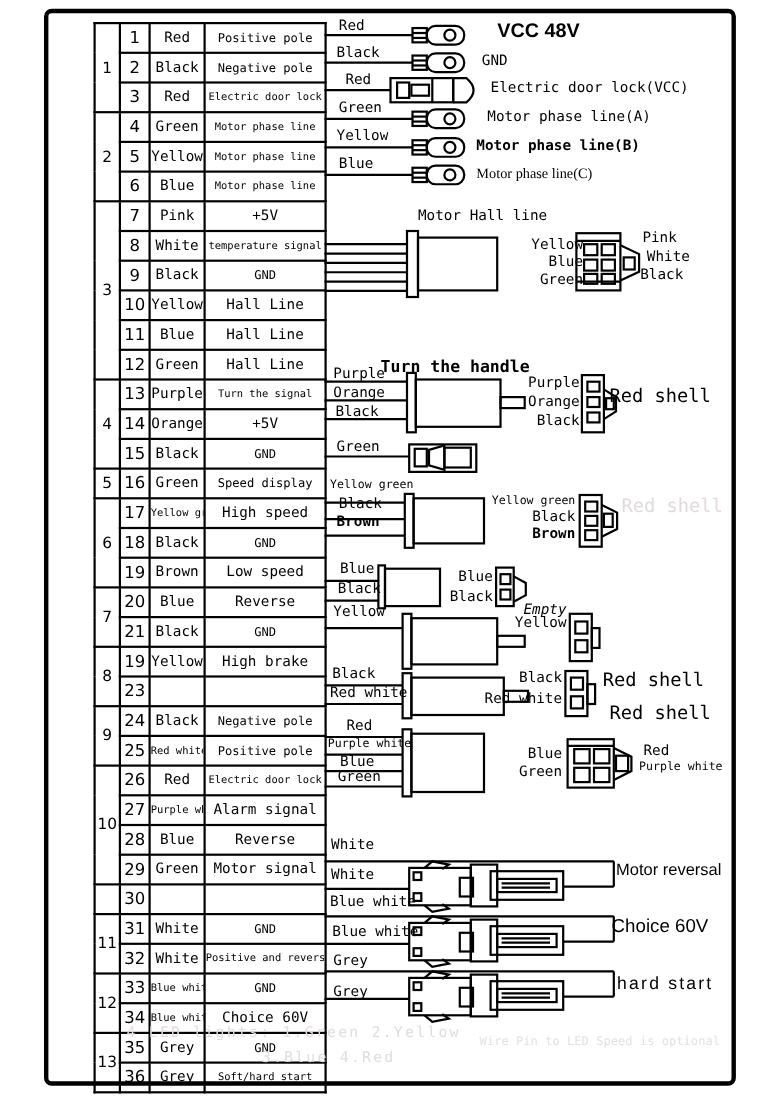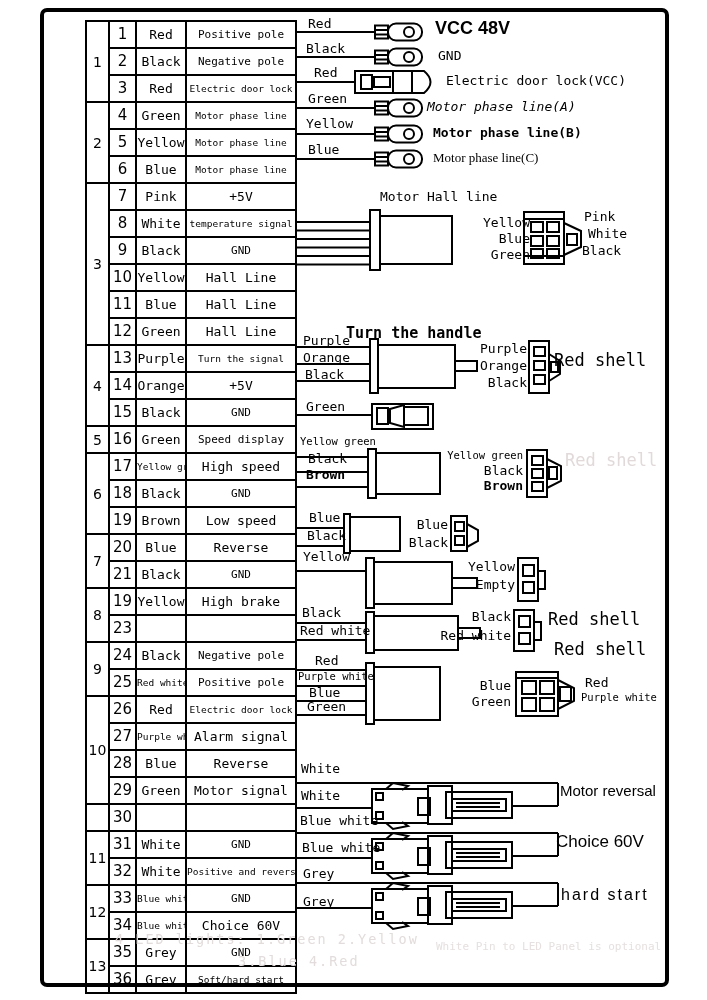--- a/index.html
+++ b/index.html
@@ -476,24 +476,24 @@
       </tbody>
   </table>
 
   <div id="labels">
       <div class="lab wl" style="left: 308px; top: 17px;">Red</div>
       <div class="lab wl" style="left: 306px; top: 42px;">Black</div>
       <div class="lab wl" style="left: 314px; top: 66px;">Red</div>
       <div class="lab wl" style="left: 308px; top: 92px;">Green</div>
       <div class="lab wl" style="left: 306px; top: 117px;">Yellow</div>
       <div class="lab wl" style="left: 308px; top: 143px;">Blue</div>
-      <div class="lab ttl" style="left: 435px; top: 19px; text-align: center;">VCC 48V</div>
+      <div class="lab ttl" style="left: 452px; top: 19px; text-align: center;">VCC 48V</div>
       <div class="lab pin" style="left: 438px; top: 49px;">GND</div>
       <div class="lab pin" style="left: 446px; top: 74px;">Electric door lock(VCC)</div>
-      <div class="lab pin" style="left: 427px; top: 100px; font-style: italic;">Motor phase line(A)</div>
+      <div class="lab pin" style="left: 443px; top: 100px;">Motor phase line(A)</div>
       <div class="lab pin" style="left: 433px; top: 126px; font-weight: bold;">Motor phase line(B)</div>
       <div class="lab pin" style="left: 433px; top: 151px; font-family: Liberation Serif, serif;">Motor phase line(C)</div>
       <div class="lab pin" style="left: 380px; top: 190px;">Motor Hall line</div>
       <div class="lab pin ra" style="left: 530px; top: 216px;">Yellow</div>
       <div class="lab pin ra" style="left: 530px; top: 232px;">Blue</div>
       <div class="lab pin ra" style="left: 530px; top: 248px;">Green</div>
       <div class="lab pin" style="left: 584px; top: 210px;">Pink</div>
       <div class="lab pin" style="left: 588px; top: 227px;">White</div>
       <div class="lab pin" style="left: 582px; top: 244px;">Black</div>
       <div class="lab sec" style="left: 346px; top: 325px; font-weight: bold;">Turn the handle</div>
@@ -511,21 +511,21 @@
       <div class="lab pins ra" style="left: 523px; top: 450px;">Yellow green</div>
       <div class="lab pin ra" style="left: 523px; top: 464px;">Black</div>
       <div class="lab pin b ra" style="left: 523px; top: 479px;">Brown</div>
       <div class="lab shellf" style="left: 565px; top: 451px;">Red shell</div>
       <div class="lab wl" style="left: 309px; top: 511px;">Blue</div>
       <div class="lab wl" style="left: 307px; top: 529px;">Black</div>
       <div class="lab pin ra" style="left: 448px; top: 518px;">Blue</div>
       <div class="lab pin ra" style="left: 448px; top: 536px;">Black</div>
       <div class="lab wl" style="left: 303px; top: 550px;">Yellow</div>
       <div class="lab pin ra" style="left: 515px; top: 560px;">Yellow</div>
-      <div class="lab pin ra" style="left: 515px; top: 578px;">Empty</div>
+      <div class="lab pin ra" style="left: 515px; top: 548px; font-style: italic;">Empty</div>
       <div class="lab wl" style="left: 302px; top: 606px;">Black</div>
       <div class="lab wl" style="left: 300px; top: 624px;">Red white</div>
       <div class="lab pin ra" style="left: 511px; top: 610px;">Black</div>
       <div class="lab pin ra" style="left: 511px; top: 629px;">Red white</div>
       <div class="lab shell" style="left: 548px; top: 610px;">Red shell</div>
       <div class="lab shell" style="left: 554px; top: 640px;">Red shell</div>
       <div class="lab wl" style="left: 315px; top: 654px;">Red</div>
       <div class="lab wls" style="left: 298px; top: 671px;">Purple white</div>
       <div class="lab wl" style="left: 309px; top: 686px;">Blue</div>
       <div class="lab wl" style="left: 307px; top: 700px;">Green</div>
@@ -537,15 +537,15 @@
       <div class="lab wl" style="left: 301px; top: 789px;">White</div>
       <div class="lab b1" style="left: 560px; top: 783px; text-align: center;">Motor reversal</div>
       <div class="lab wl" style="left: 300px; top: 814px;">Blue white</div>
       <div class="lab wl" style="left: 302px; top: 841px;">Blue white</div>
       <div class="lab b2" style="left: 556px; top: 833px;">Choice 60V</div>
       <div class="lab wl" style="left: 303px; top: 867px;">Grey</div>
       <div class="lab wl" style="left: 303px; top: 895px;">Grey</div>
       <div class="lab b3" style="left: 561px; top: 886px;">hard start</div>
       <div class="lab note" style="left: 115px; top: 932px;">4 LED lights:  1.Green  2.Yellow</div>
       <div class="lab note" style="left: 238px; top: 954px;">3.Blue  4.Red</div>
-      <div class="lab note2" style="left: 436px; top: 941px;">White Pin to LED Panel is optional</div>
+      <div class="lab note2" style="left: 436px; top: 941px;">Wire Pin to LED Speed is optional</div>
     </div>
 </div>
 
 </body></html>

